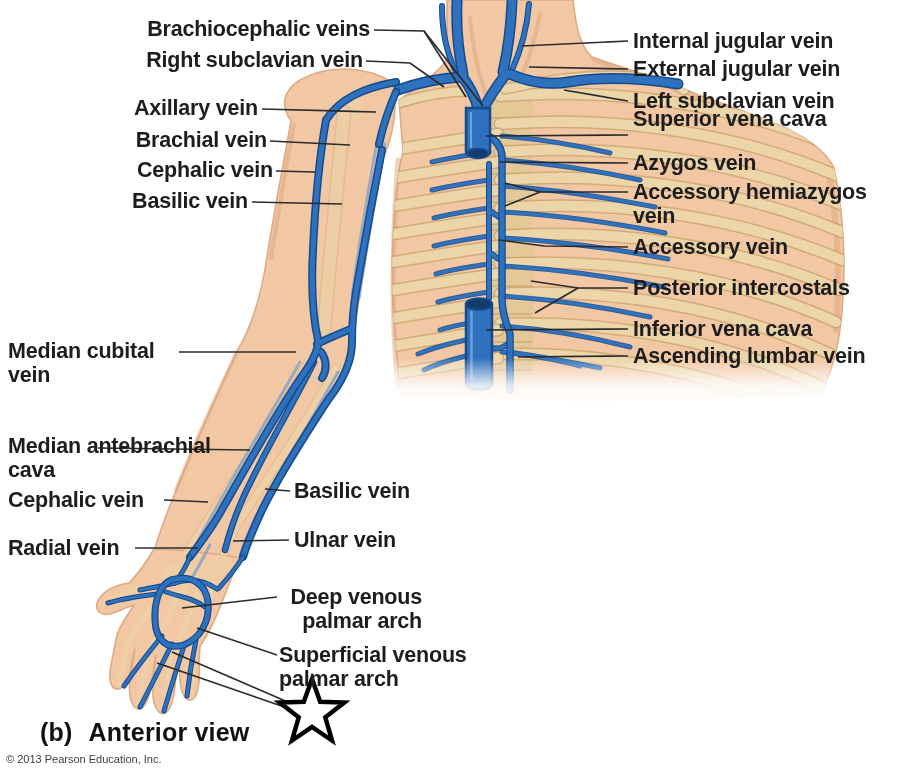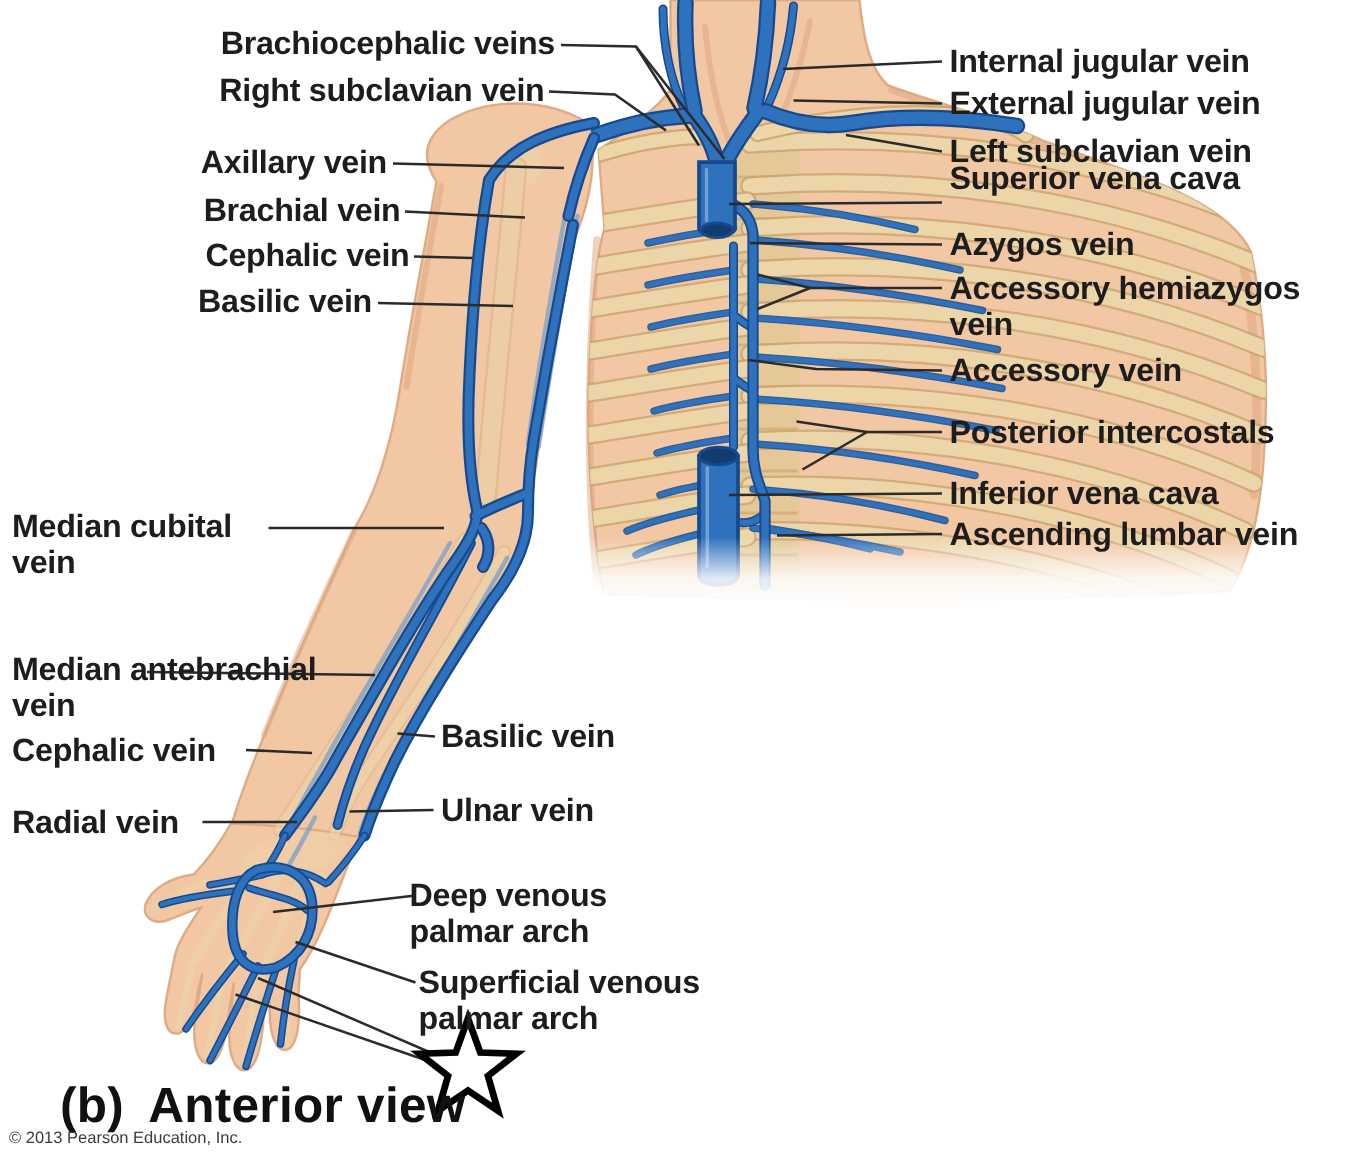--- a/index.html
+++ b/index.html
@@ -20,21 +20,21 @@
   #art{position:absolute;left:0;top:0;}
   .lbl{
     position:absolute;color:var(--label_text);
     font-size:21.5px;font-weight:bold;line-height:24px;
     white-space:nowrap;letter-spacing:-0.2px;
   }
   .lbl.wrap{white-space:normal;}
   .lbl.r{text-align:right;}
   #caption{
     position:absolute;left:40px;top:718px;color:#111;
-    font-size:33px;font-weight:bold;letter-spacing:0.2px;
+    font-size:25px;font-weight:bold;letter-spacing:0.2px;
   }
   #caption .pfx{margin-right:16px;}
   #copyright{
     position:absolute;left:6px;top:753px;color:#3c3c3c;font-size:11px;
   }
   
   .skin{fill:var(--skin);stroke:#ddab84;stroke-width:1.6;}
   .shade{stroke:var(--skin_shade);fill:none;stroke-linecap:round;opacity:.5;}
   .ribsU{stroke:var(--bone_edge);stroke-width:13;fill:none;stroke-linecap:round;opacity:.75;}
   .ribsT{stroke:var(--bone);stroke-width:10;fill:none;stroke-linecap:round;}
@@ -345,27 +345,27 @@
   </svg>
 
   <div class="lbl r" style="right:530px;top:17px;">Brachiocephalic veins</div>
   <div class="lbl r" style="right:537px;top:48px;">Right subclavian vein</div>
   <div class="lbl r" style="right:642px;top:96px;text-align:center;">Axillary vein</div>
   <div class="lbl r" style="right:633px;top:128px;">Brachial vein</div>
   <div class="lbl r" style="right:627px;top:158px;">Cephalic vein</div>
   <div class="lbl r" style="right:652px;top:189px;">Basilic vein</div>
 
   <div class="lbl wrap" style="left:8px;top:339px;width:175px;">Median cubital vein</div>
-  <div class="lbl wrap" style="left:8px;top:434px;width:205px;">Median antebrachial vein</div>
+  <div class="lbl wrap" style="left:8px;top:434px;width:205px;">Median antebrachial cava</div>
   <div class="lbl" style="left:8px;top:488px;">Cephalic vein</div>
   <div class="lbl" style="left:8px;top:536px;">Radial vein</div>
 
   <div class="lbl" style="left:294px;top:479px;">Basilic vein</div>
   <div class="lbl" style="left:294px;top:528px;">Ulnar vein</div>
-  <div class="lbl wrap" style="left:273px;top:585px;width:160px;">Deep venous palmar arch</div>
+  <div class="lbl wrap" style="left:262px;top:585px;width:160px;text-align:right;">Deep venous palmar arch</div>
   <div class="lbl wrap" style="left:279px;top:643px;width:240px;">Superficial venous palmar arch</div>
 
   <div class="lbl" style="left:633px;top:29px;">Internal jugular vein</div>
   <div class="lbl" style="left:633px;top:57px;">External jugular vein</div>
   <div class="lbl" style="left:633px;top:89px;">Left subclavian vein</div>
   <div class="lbl" style="left:633px;top:107px;">Superior vena cava</div>
   <div class="lbl" style="left:633px;top:151px;">Azygos vein</div>
   <div class="lbl wrap" style="left:633px;top:180px;width:245px;">Accessory hemiazygos vein</div>
   <div class="lbl" style="left:633px;top:235px;">Accessory vein</div>
   <div class="lbl" style="left:633px;top:276px;">Posterior intercostals</div>

